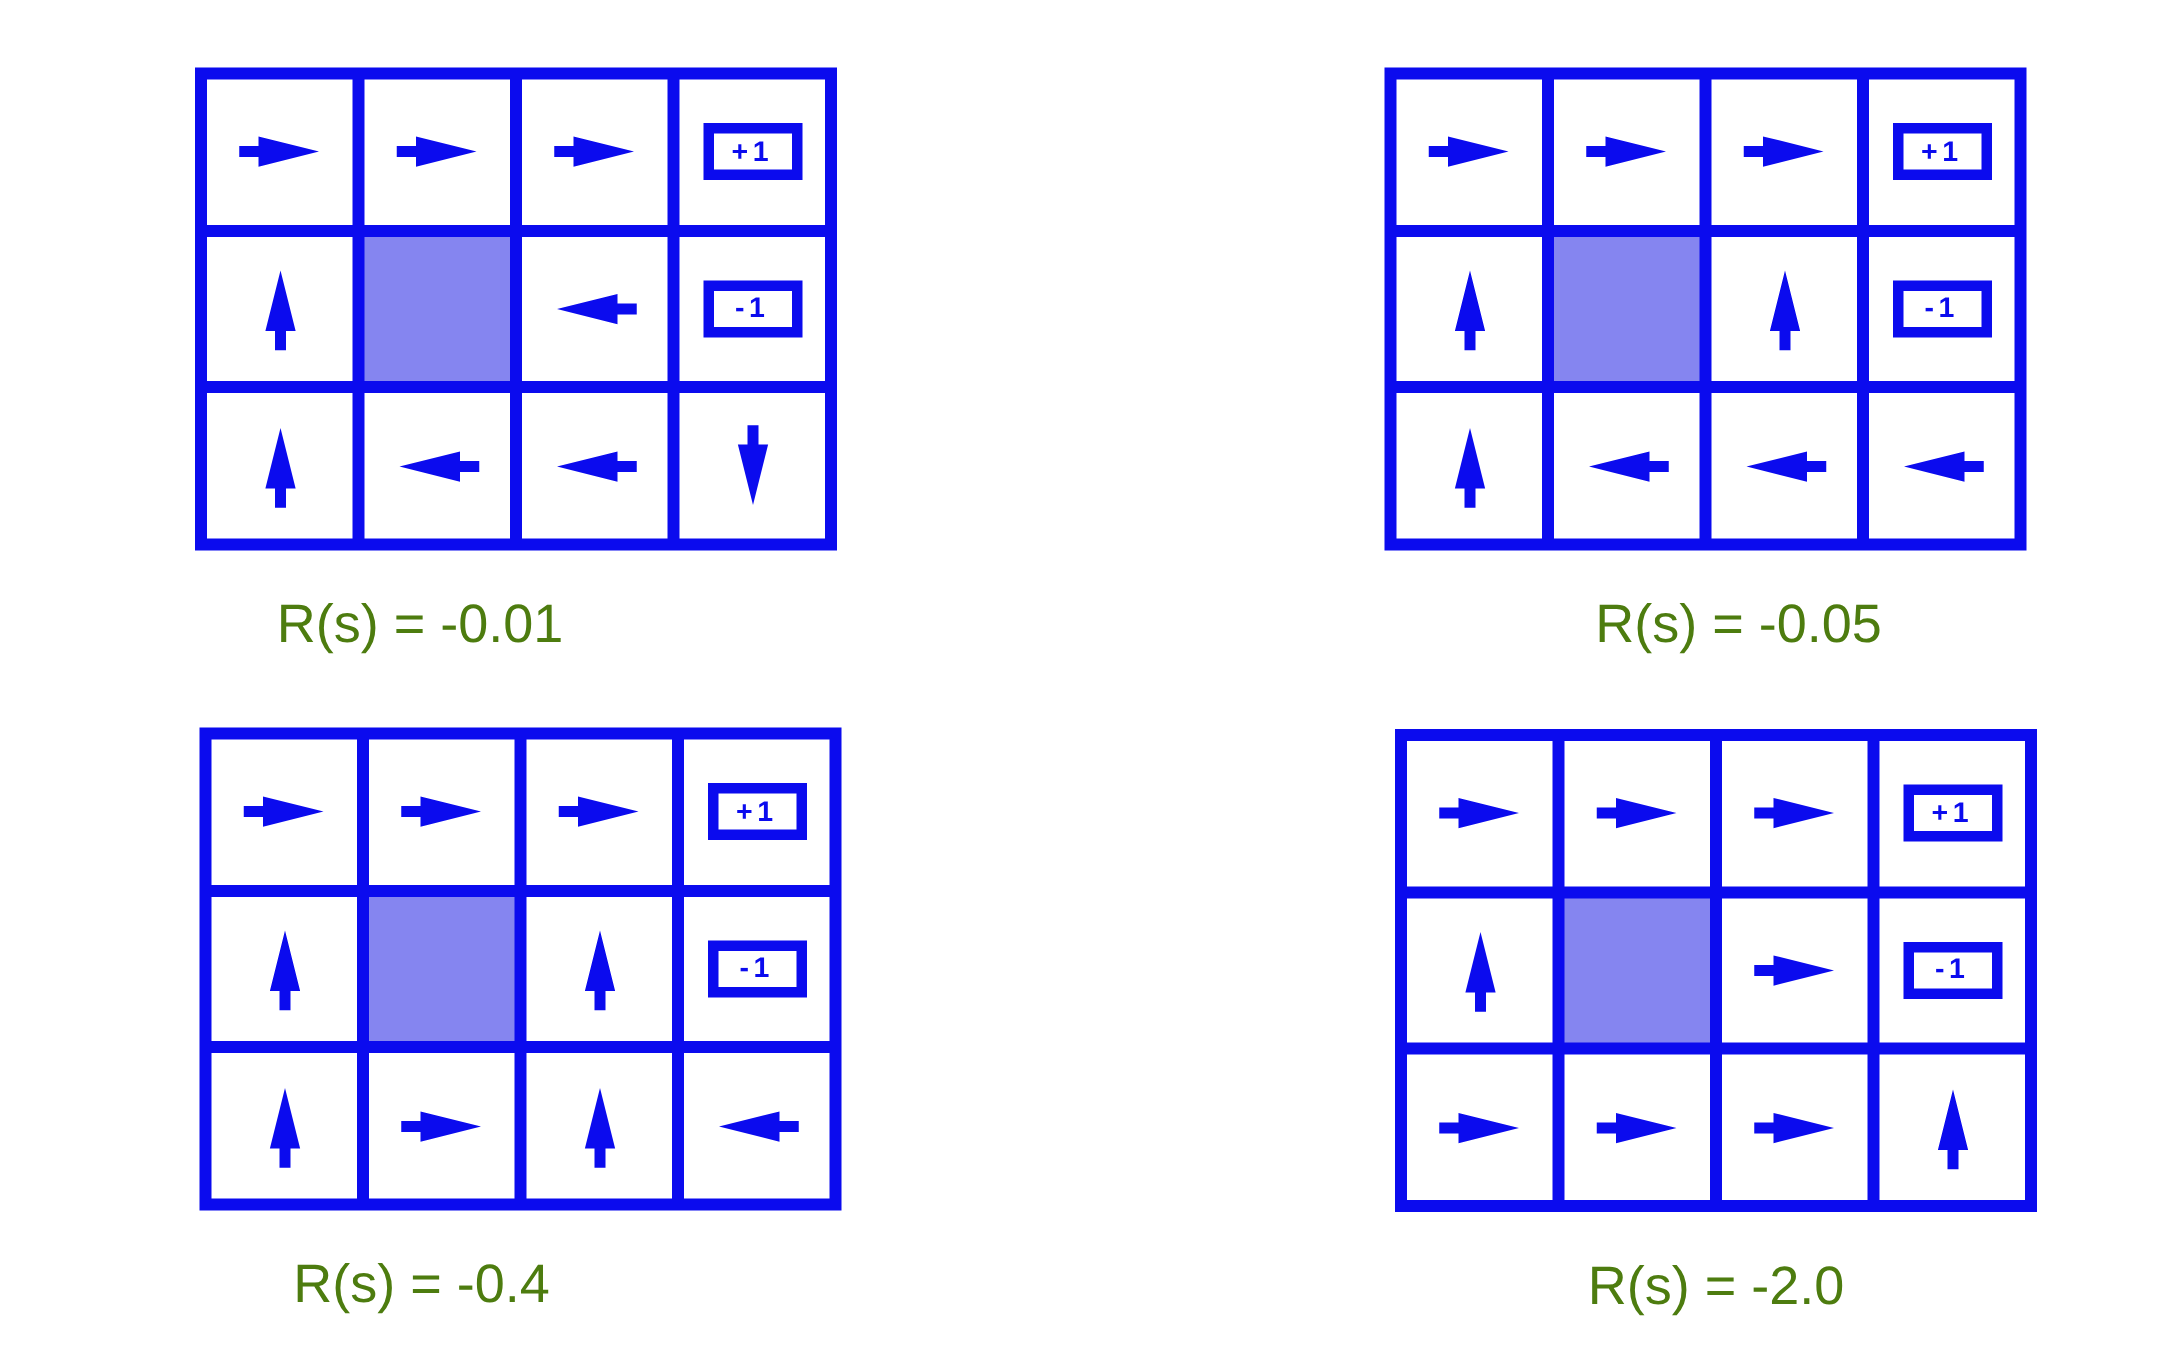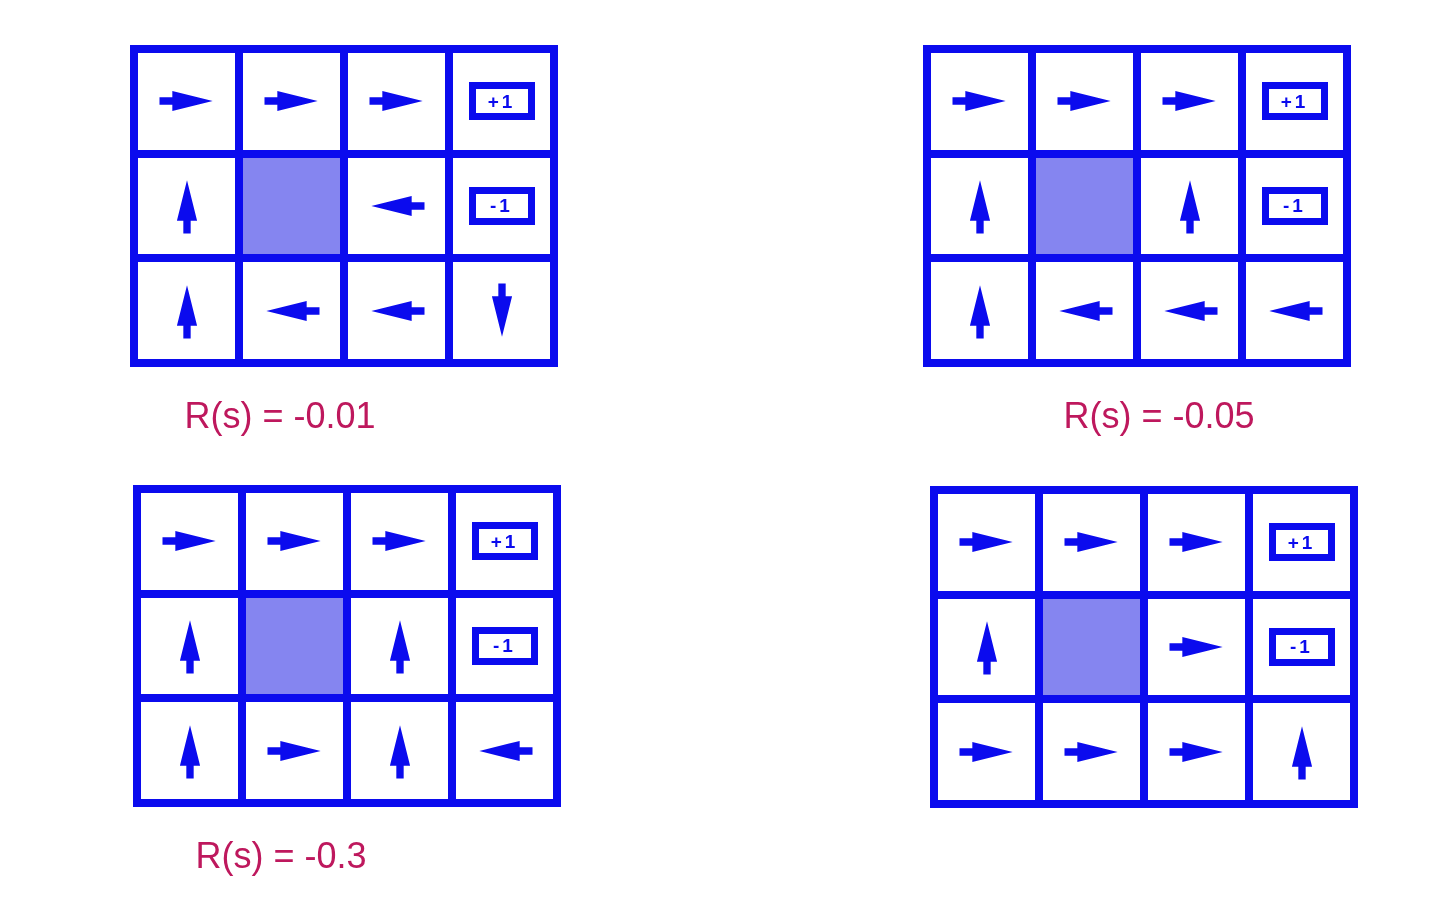--- a/index.html
+++ b/index.html
@@ -56,21 +56,21 @@
     letter-spacing: 3px;
     line-height: 1;
   }
 
   .caption {
     position: absolute;
     top: 350px;            
     width: 428px;
     text-align: center;
     font-size: 36px;
-    color: #be185d;
+    color: #4d7c0f;
     white-space: nowrap;
   }
   
   .g0 .caption { transform: translateX(-64px); }
   .g1 .caption { transform: translateX(22px); }
   .g2 .caption { transform: translateX(-66px); }
   .g3 .caption { transform: translateX(0px); }
 </style>
 </head>
 <body>
@@ -240,21 +240,21 @@
           <svg viewBox="0 0 24 60" width="22" height="56" class="arrow-svg">
             <polygon points="8,60 8,46 1,46 12,2 23,46 16,46 16,60"></polygon>
           </svg>
         </div>
         <div class="cell">
           <svg viewBox="0 0 60 24" width="56" height="22" class="arrow-svg">
             <polygon points="60,8 46,8 46,1 2,12 46,23 46,16 60,16"></polygon>
           </svg>
         </div>
       </div>
-    <div class="caption">R(s) = -0.3</div>
+    <div class="caption">R(s) = -0.4</div>
   </div>
 
   <div class="grid-block g3">
     <div class="policy-grid">
         <div class="cell">
           <svg viewBox="0 0 60 24" width="56" height="22" class="arrow-svg">
             <polygon points="0,8 14,8 14,1 58,12 14,23 14,16 0,16"></polygon>
           </svg>
         </div>
         <div class="cell">
@@ -298,14 +298,15 @@
           <svg viewBox="0 0 60 24" width="56" height="22" class="arrow-svg">
             <polygon points="0,8 14,8 14,1 58,12 14,23 14,16 0,16"></polygon>
           </svg>
         </div>
         <div class="cell">
           <svg viewBox="0 0 24 60" width="22" height="56" class="arrow-svg">
             <polygon points="8,60 8,46 1,46 12,2 23,46 16,46 16,60"></polygon>
           </svg>
         </div>
       </div>
+    <div class="caption">R(s) = -2.0</div>
   </div>
 </div>
 
 </body></html>

